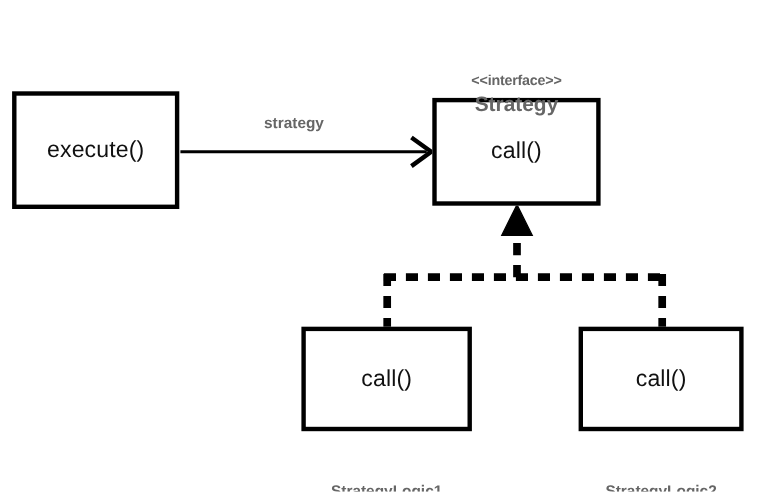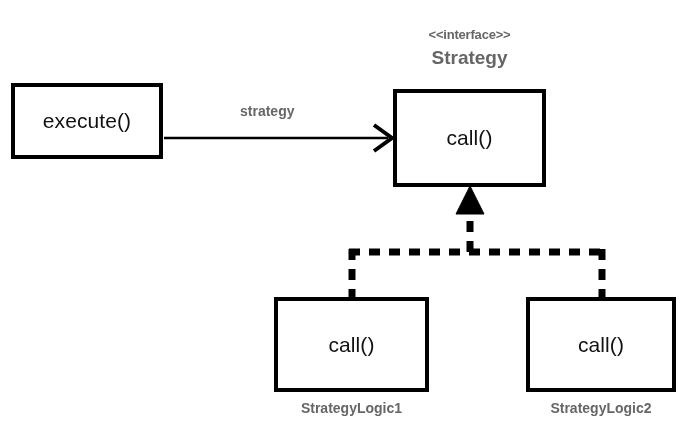--- a/index.html
+++ b/index.html
@@ -26,33 +26,34 @@
     justify-content: center;
     z-index: 3;
   }
   .uml-box .member {
     font-size: 21px;
     color: #111111;
     font-weight: 400;
     letter-spacing: 0.1px;
     white-space: nowrap;
   }
-  #box-context   { left: 11px;  top: 83px;  width: 152px; height: 76px; }
+  #box-context   { left: 11px;  top: 83px;  width: 152px; height: 107px; }
   #box-strategy  { left: 393px; top: 89px;  width: 153px; height: 98px;  }
   #box-logic1    { left: 274px; top: 297px; width: 155px; height: 95px;  }
   #box-logic2    { left: 526px; top: 297px; width: 150px; height: 95px;  }
 
   
   .class-title {
     position: absolute;
     font-weight: bold;
     color: #666666;
     text-align: center;
     white-space: nowrap;
     z-index: 4;
+    margin-top: 38px;
   }
   #title-context {
     left: 11px; top: 44px; width: 152px;
     font-size: 19px;
   }
   #stereotype-strategy {
     left: 393px; top: 27px; width: 153px;
     font-size: 13px;
     letter-spacing: -0.2px;
   }

